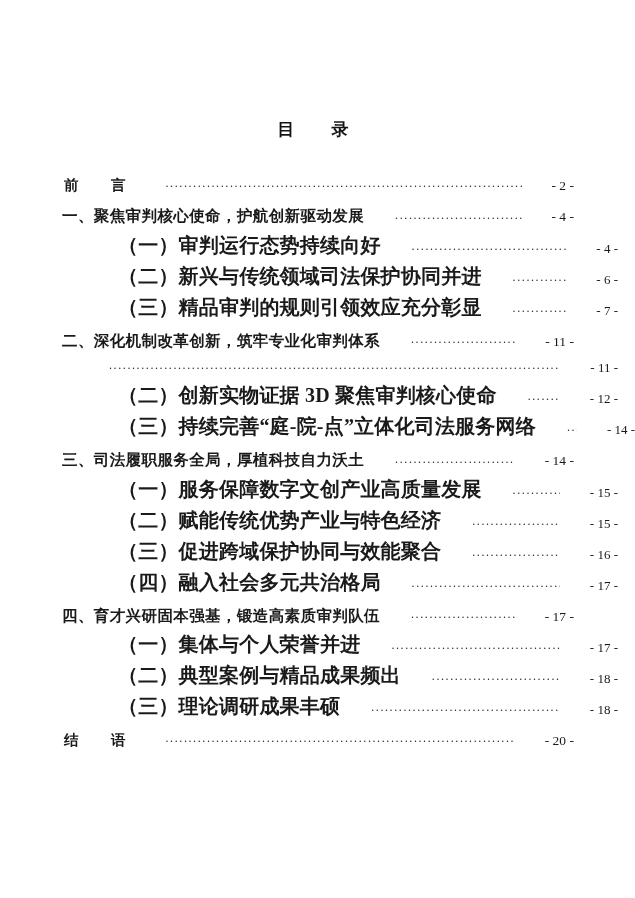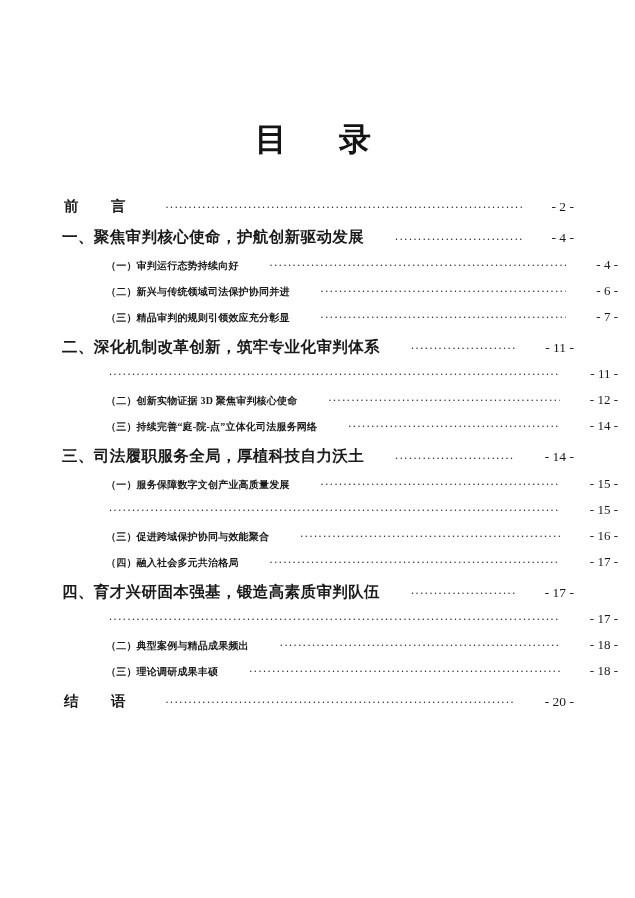--- a/index.html
+++ b/index.html
@@ -21,21 +21,21 @@
   }
   .page-inner {
     position: absolute;
     left: 62px;
     top: 0;
     width: 512px;
     height: 898px;
   }
   .toc-title {
     text-align: center;
-    font-size: 32px;
+    font-size: 17px;
     font-weight: bold;
     letter-spacing: 10px;
     color: #141414;
     margin-top: 118px;
     margin-bottom: 0;
     font-family: Liberation Serif, serif;
   }
   .toc-list {
     margin-top: 36px;
   }
@@ -82,23 +82,24 @@
 
   .lvl-1 { padding-left: 0px; }
   .lvl-1 .toc-label {
     font-size: 15.5px;
     font-weight: bold;
     letter-spacing: 0.4px;
   }
 
   .lvl-2 { padding-left: 44px; }
   .lvl-2 .toc-label {
-    font-size: 10px;
+    font-size: 20px;
     font-weight: bold;
     letter-spacing: 0.2px;
+    margin-left: 12px;
   }
   .lvl-2 .toc-page { font-size: 13px; }
 
   .lvl-end { padding-left: 0px; }
   .lvl-end .toc-label {
     font-size: 14.5px;
     font-weight: bold;
     letter-spacing: 9px;
     padding-left: 2px;
   }
@@ -166,40 +167,42 @@
         <span class="toc-label">三、司法履职服务全局，厚植科技自力沃土</span>
         <span class="toc-dots">...................................................................................................................</span>
         <span class="toc-page">- 14 -</span>
       </div>
       <div class="toc-row lvl-2">
         <span class="toc-label">（一）服务保障数字文创产业高质量发展</span>
         <span class="toc-dots">...................................................................................................................</span>
         <span class="toc-page">- 15 -</span>
       </div>
       <div class="toc-row lvl-2">
+        <span class="toc-label">（二）赋能传统优势产业与特色经济</span>
         <span class="toc-dots">...................................................................................................................</span>
         <span class="toc-page">- 15 -</span>
       </div>
       <div class="toc-row lvl-2">
         <span class="toc-label">（三）促进跨域保护协同与效能聚合</span>
         <span class="toc-dots">...................................................................................................................</span>
         <span class="toc-page">- 16 -</span>
       </div>
       <div class="toc-row lvl-2">
         <span class="toc-label">（四）融入社会多元共治格局</span>
         <span class="toc-dots">...................................................................................................................</span>
         <span class="toc-page">- 17 -</span>
       </div>
 
       <div class="toc-row lvl-1 group-gap">
         <span class="toc-label">四、育才兴研固本强基，锻造高素质审判队伍</span>
         <span class="toc-dots">...................................................................................................................</span>
         <span class="toc-page">- 17 -</span>
       </div>
       <div class="toc-row lvl-2">
+        <span class="toc-label">（一）集体与个人荣誉并进</span>
         <span class="toc-dots">...................................................................................................................</span>
         <span class="toc-page">- 17 -</span>
       </div>
       <div class="toc-row lvl-2">
         <span class="toc-label">（二）典型案例与精品成果频出</span>
         <span class="toc-dots">...................................................................................................................</span>
         <span class="toc-page">- 18 -</span>
       </div>
       <div class="toc-row lvl-2">
         <span class="toc-label">（三）理论调研成果丰硕</span>

